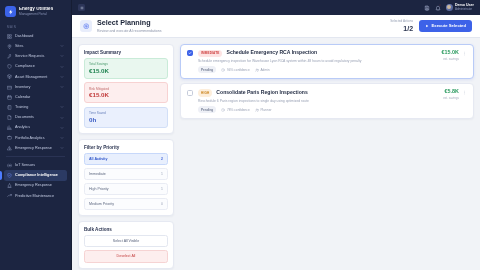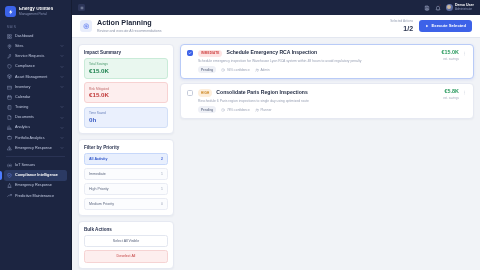--- a/index.html
+++ b/index.html
@@ -423,21 +423,21 @@
 
     <div class="pagehead">
       <div class="page-icon">
         <svg viewBox="0 0 24 24" fill="none" stroke="currentColor" stroke-width="2">
           <circle cx="12" cy="12" r="9"></circle>
             <circle cx="12" cy="12" r="4"></circle>
             <circle cx="12" cy="12" r="1" fill="currentColor"></circle>
           </svg>
       </div>
       <div class="page-txt">
-        <div class="page-title">Action Planning</div>
+        <div class="page-title">Select Planning</div>
         <div class="page-sub">Review and execute AI recommendations</div>
       </div>
       <div class="head-right">
         <div class="sel-wrap">
           <div class="sel-lbl">Selected Actions</div>
           <div class="sel-val">1/2</div>
         </div>
         <div class="exec-btn">
           <span>
             <svg viewBox="0 0 24 24" fill="currentColor">

